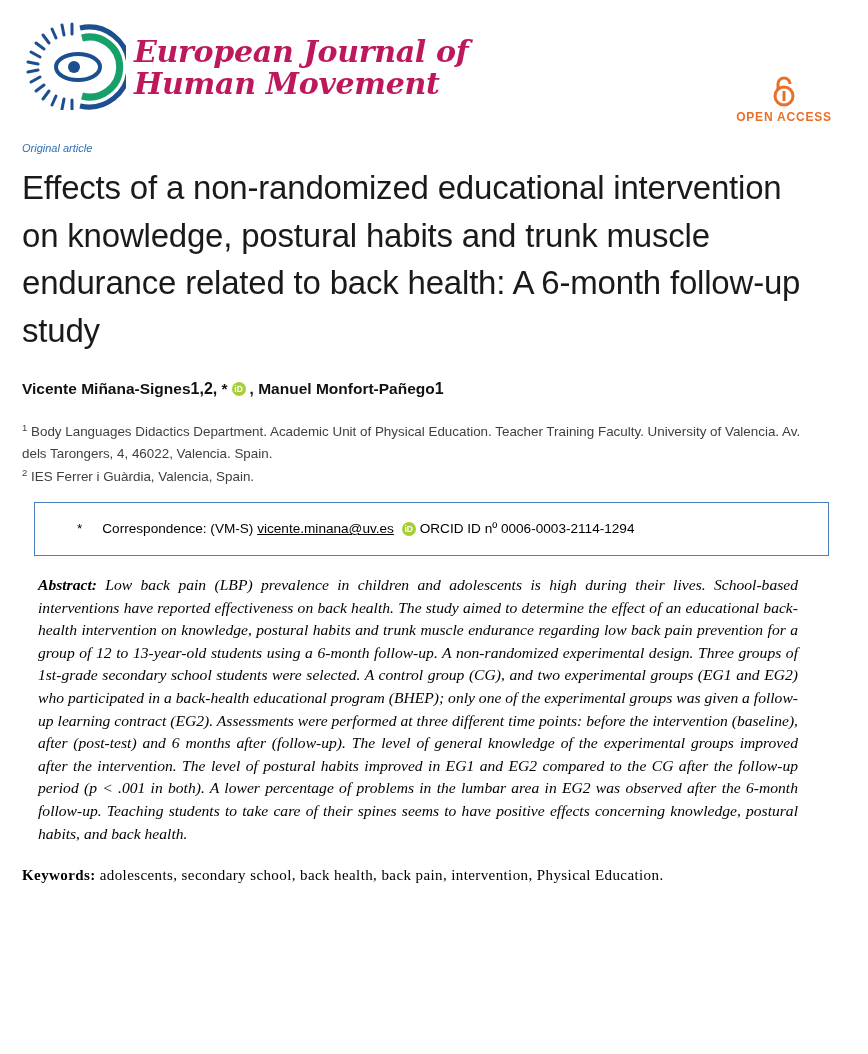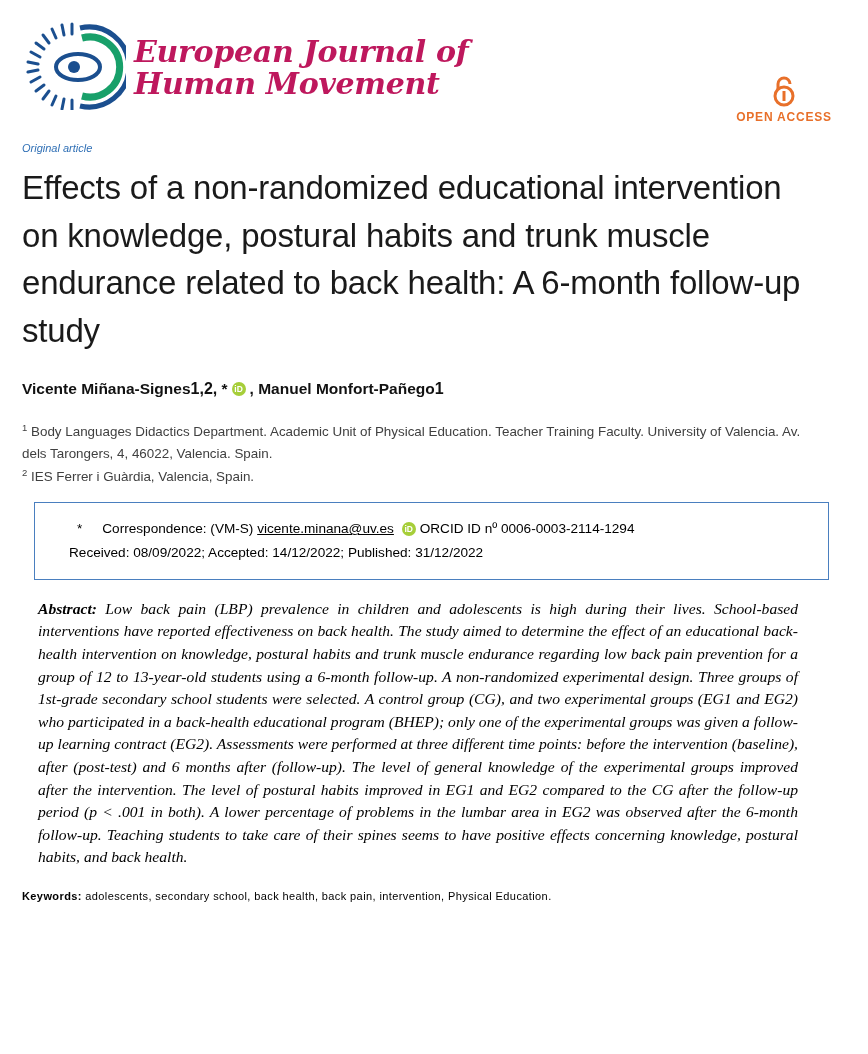--- a/index.html
+++ b/index.html
@@ -152,22 +152,22 @@
     font-size: 15.6px;
     line-height: 1.45;
     text-align: justify;
     margin: 12px 0 0 16px;
     width: 760px;
     color: #000;
     font-style: italic;
   }
   .abstract b { font-weight: bold; }
   .keywords {
-    font-family: Liberation Sans, sans-serif;
-    font-size: 11px;
+    font-family: Liberation Serif, serif;
+    font-size: 15px;
     line-height: 1.45;
     text-align: justify;
     margin: 20px 0 0 0;
     width: 760px;
   }
   .keywords b { font-weight: bold; }
   .sp { letter-spacing: 0.4px; }
 </style>
 </head>
 <body>
@@ -238,21 +238,20 @@
   </div>
 
   <div class="corr-box">
     <div class="corr-line1">
       <span class="corr-star">*</span>
       <span>Correspondence: (VM-S)</span>&nbsp;
       <a class="corr-mail" href="#">vicente.minana@uv.es</a>&nbsp;
       <span class="orcid">iD</span>
       <span>ORCID ID nº 0006-0003-2114-1294</span>
     </div>
-    <div class="corr-line2">Received: 08/09/2022; Accepted: 14/12/2022; Published: 31/12/2022</div>
   </div>
 
   <div class="abstract">
     <b>Abstract:</b><span> Low back pain (LBP) prevalence in children and adolescents is high during their lives. School-based interventions have reported effectiveness on back health. The study aimed to determine the effect of an educational back-health intervention on knowledge, postural habits and trunk muscle endurance regarding low back pain prevention for a group of 12 to 13-year-old students using a 6-month follow-up. A non-randomized experimental design. Three groups of 1st-grade secondary school students were selected. A control group (CG), and two experimental groups (EG1 and EG2) who participated in a back-health educational program (BHEP); only one of the experimental groups was given a follow-up learning contract (EG2). Assessments were performed at three different time points: before the intervention (baseline), after (post-test) and 6 months after (follow-up). The level of general knowledge of the experimental groups improved after the intervention. The level of postural habits improved in EG1 and EG2 compared to the CG after the follow-up period (p &lt; .001 in both). A lower percentage of problems in the lumbar area in EG2 was observed after the 6-month follow-up. Teaching students to take care of their spines seems to have positive effects concerning knowledge, postural habits, and back health.</span>
   </div>
 
   <div class="keywords">
     <b class="sp">Keywords:</b><span class="sp"> adolescents, secondary school, back health, back pain, intervention, Physical Education.</span>
   </div>
 

